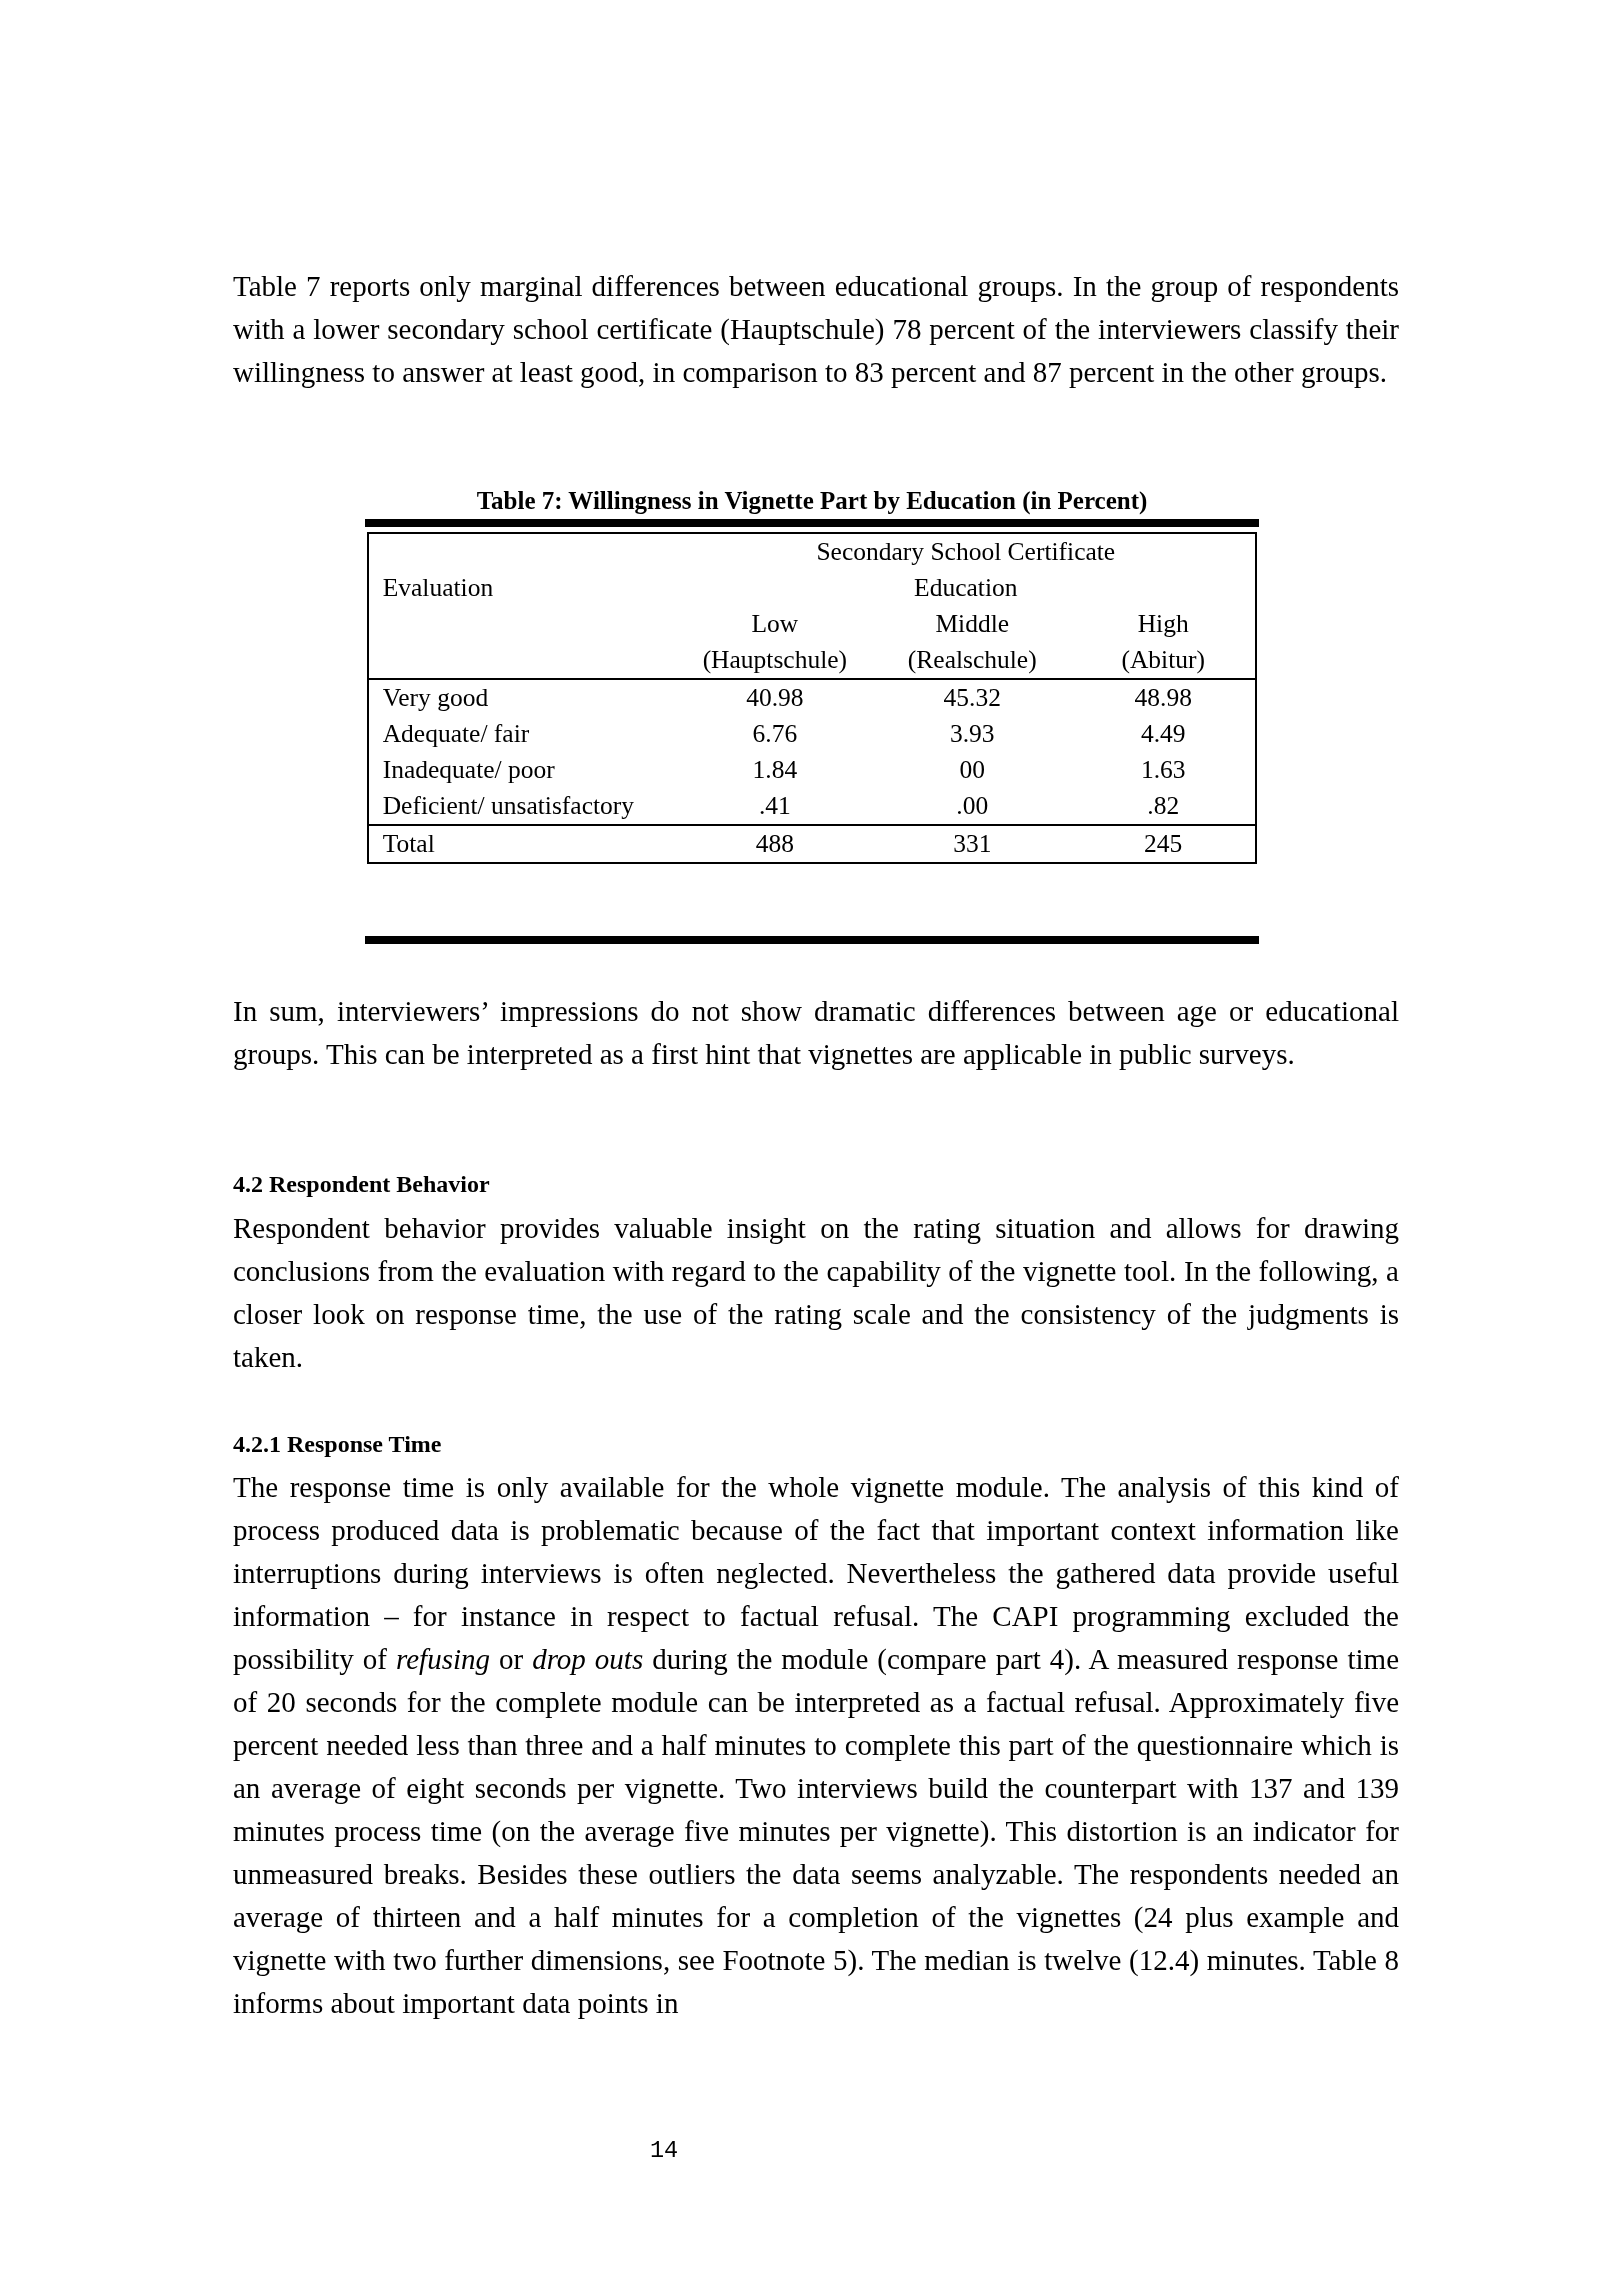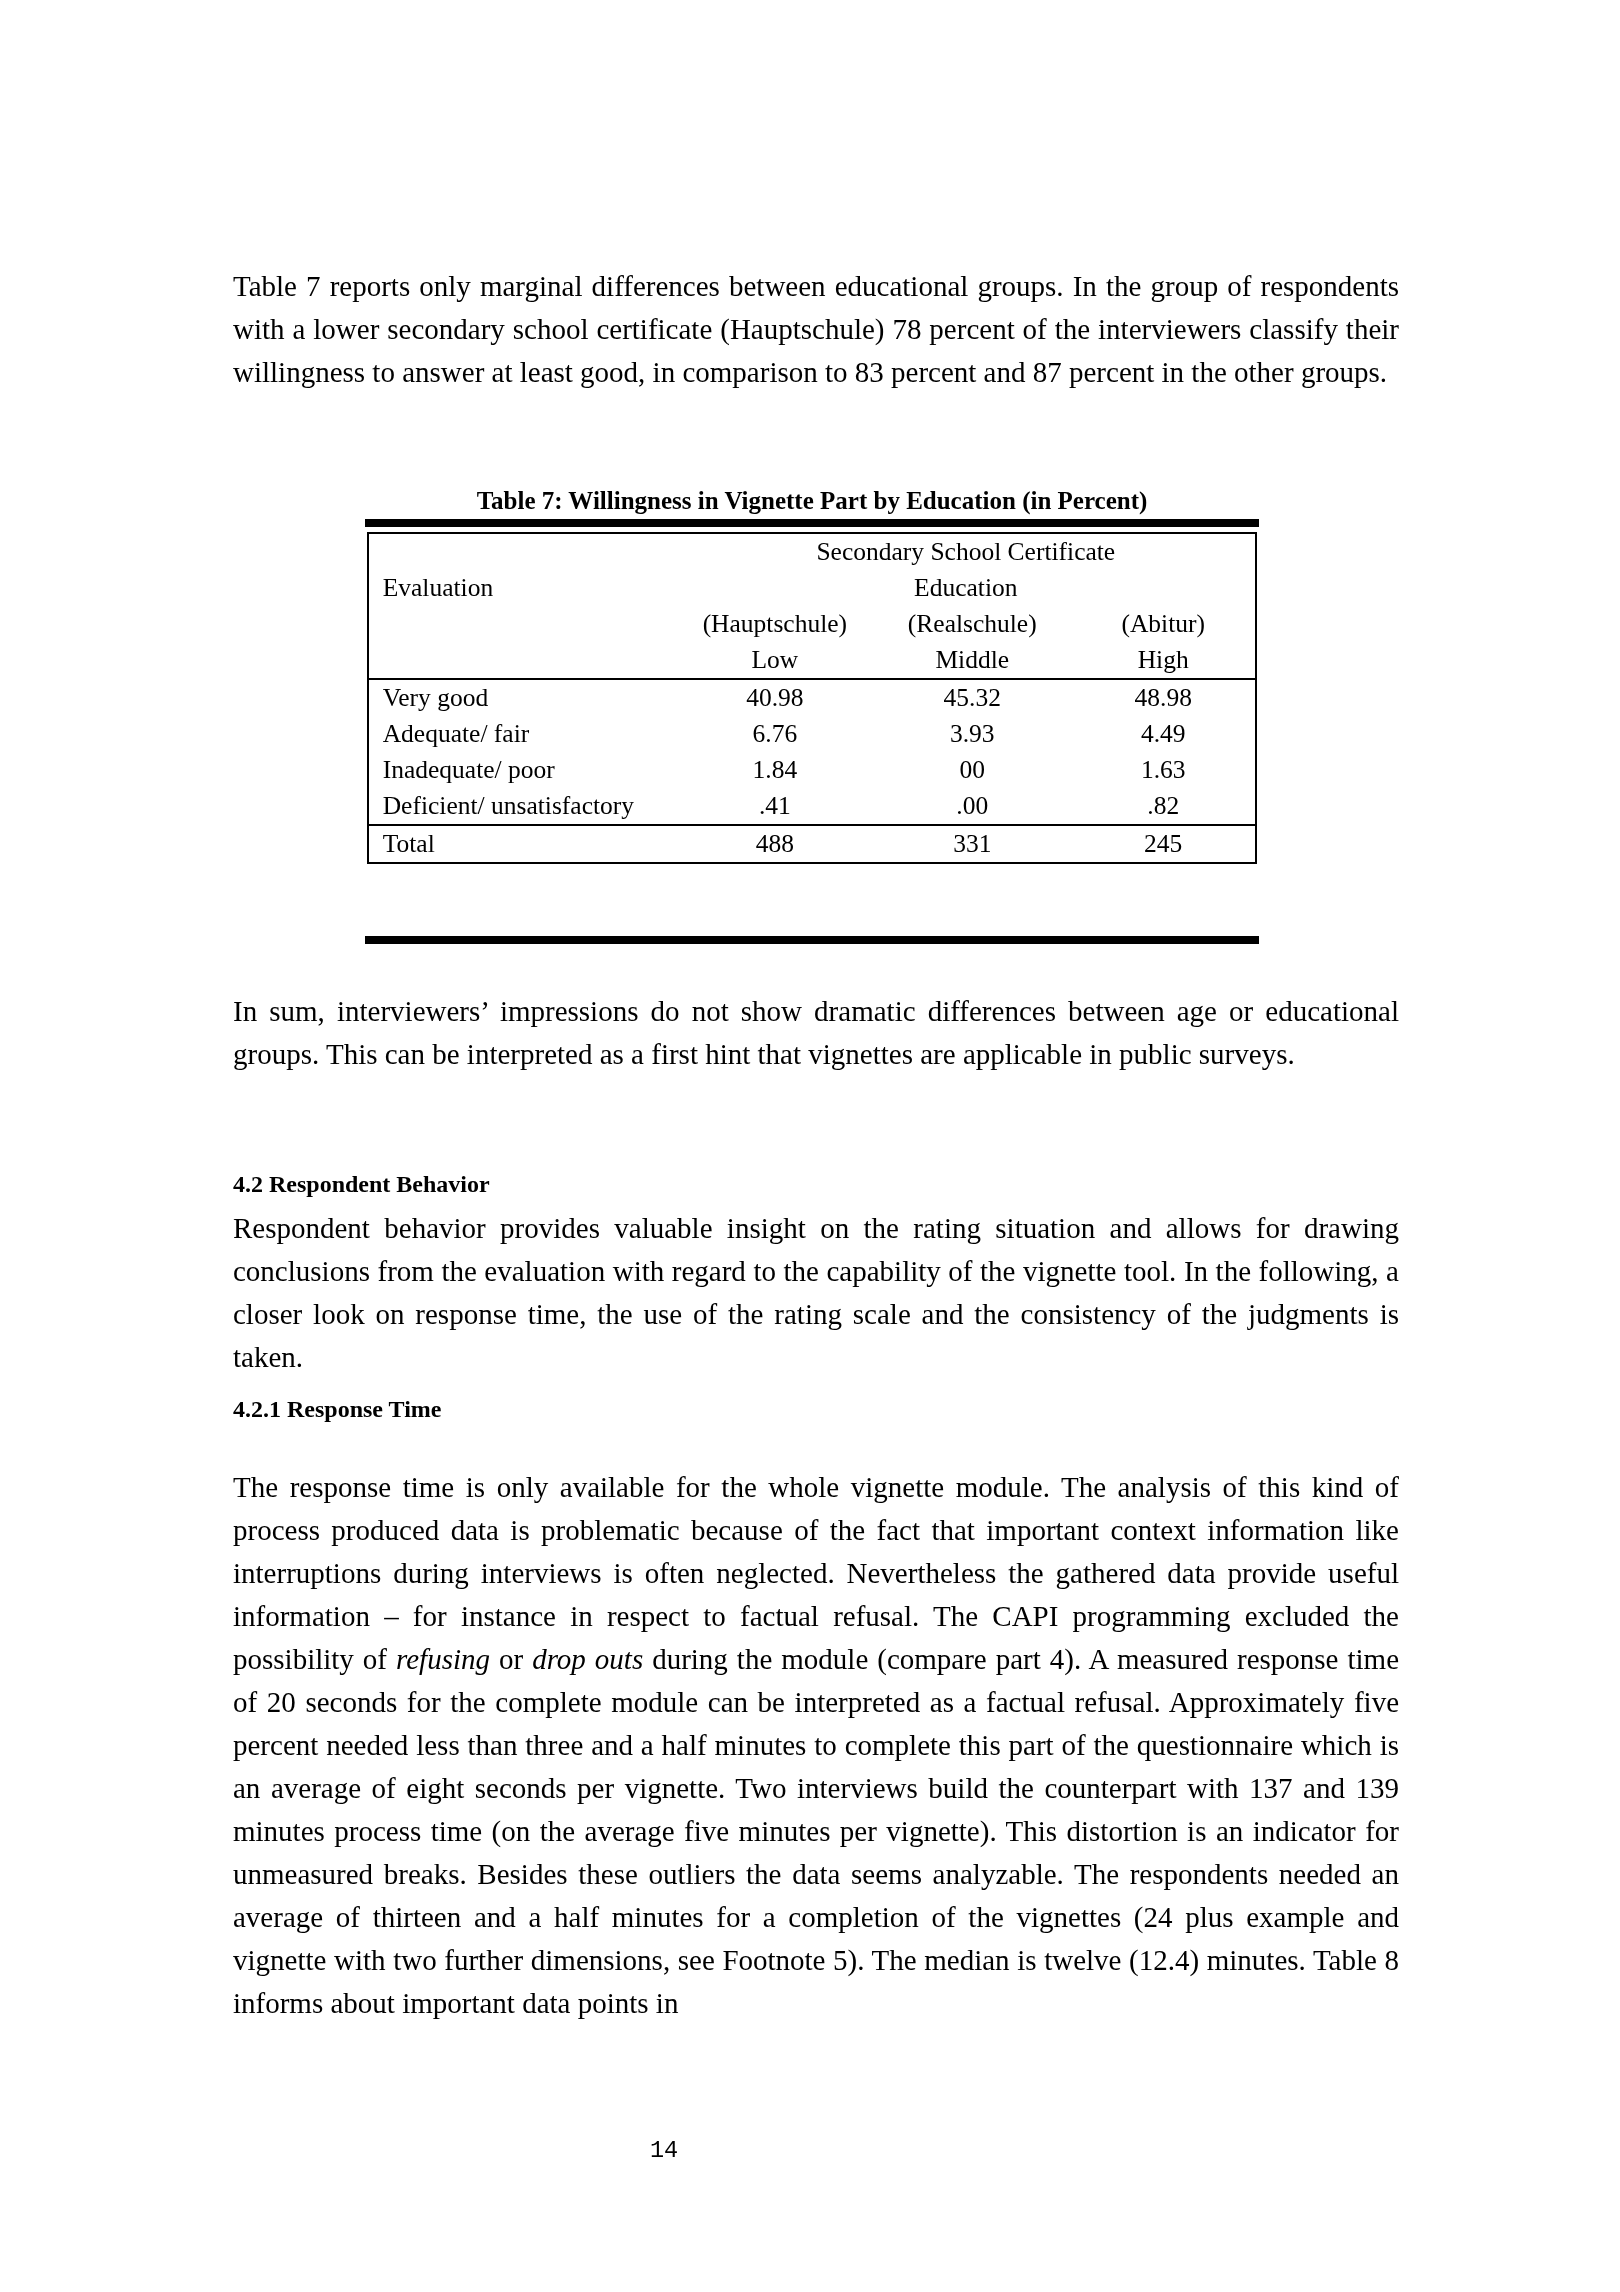--- a/index.html
+++ b/index.html
@@ -54,29 +54,29 @@
       <tr class="hdr">
     <td class="c1"></td>
     <td class="ctr" colspan="3">Secondary School Certificate</td>
   </tr>
   <tr class="hdr">
     <td class="c1">Evaluation</td>
     <td class="ctr" colspan="3">Education</td>
   </tr>
   <tr class="hdr">
     <td class="c1"></td>
+    <td class="ctr colL">Low</td>
+    <td class="ctr colM">Middle</td>
+    <td class="ctr colH">High</td>
+  </tr>
+  <tr class="hdr">
+    <td class="c1"></td>
     <td class="ctr">(Hauptschule)</td>
     <td class="ctr">(Realschule)</td>
     <td class="ctr">(Abitur)</td>
-  </tr>
-  <tr class="hdr">
-    <td class="c1"></td>
-    <td class="ctr colL">Low</td>
-    <td class="ctr colM">Middle</td>
-    <td class="ctr colH">High</td>
   </tr>
   <tr class="sep-top">
     <td class="c1">Very good</td>
     <td class="num">40.98</td>
     <td class="num">45.32</td>
     <td class="num">48.98</td>
   </tr>
   <tr>
     <td class="c1">Adequate/ fair</td>
     <td class="num">6.76</td>
@@ -103,17 +103,17 @@
   </tr>
 </tbody>
   </table>
 <div class="bar" style="top:936px;"></div>
 
 <p class="para" style="top:990px;">In sum, interviewers’ impressions do not show dramatic differences between age or educational groups. This can be interpreted as a first hint that vignettes are applicable in public surveys.</p>
 
 <h2 class="heading" style="top:1163px;">4.2 Respondent Behavior</h2>
 <p class="para" style="top:1207px;">Respondent behavior provides valuable insight on the rating situation and allows for drawing conclusions from the evaluation with regard to the capability of the vignette tool. In the following, a closer look on response time, the use of the rating scale and the consistency of the judgments is taken.</p>
 
-<h3 class="heading" style="top:1388px;">4.2.1 Response Time</h3>
+<h3 class="heading" style="top:1423px;">4.2.1 Response Time</h3>
 <p class="para" style="top:1466px;"><span>The response time is only available for the whole vignette module. The analysis of this kind of process produced data is problematic because of the fact that important context information like interruptions during interviews is often neglected. Nevertheless the gathered data provide useful information – for instance in respect to factual refusal. The CAPI programming excluded the possibility of </span><em>refusing</em><span> or </span><em>drop outs</em><span> during the module (compare part 4). A measured response time of 20 seconds for the complete module can be interpreted as a factual refusal. Approximately five percent needed less than three and a half minutes to complete this part of the questionnaire which is an average of eight seconds per vignette. Two interviews build the counterpart with 137 and 139 minutes process time (on the average five minutes per vignette). This distortion is an indicator for unmeasured breaks. Besides these outliers the data seems analyzable. The respondents needed an average of thirteen and a half minutes for a completion of the vignettes (24 plus example and vignette with two further dimensions, see Footnote 5). The median is twelve (12.4) minutes. Table 8 informs about important data points in</span></p>
 
 <div class="pageno">14</div>
 
 
 </body></html>

